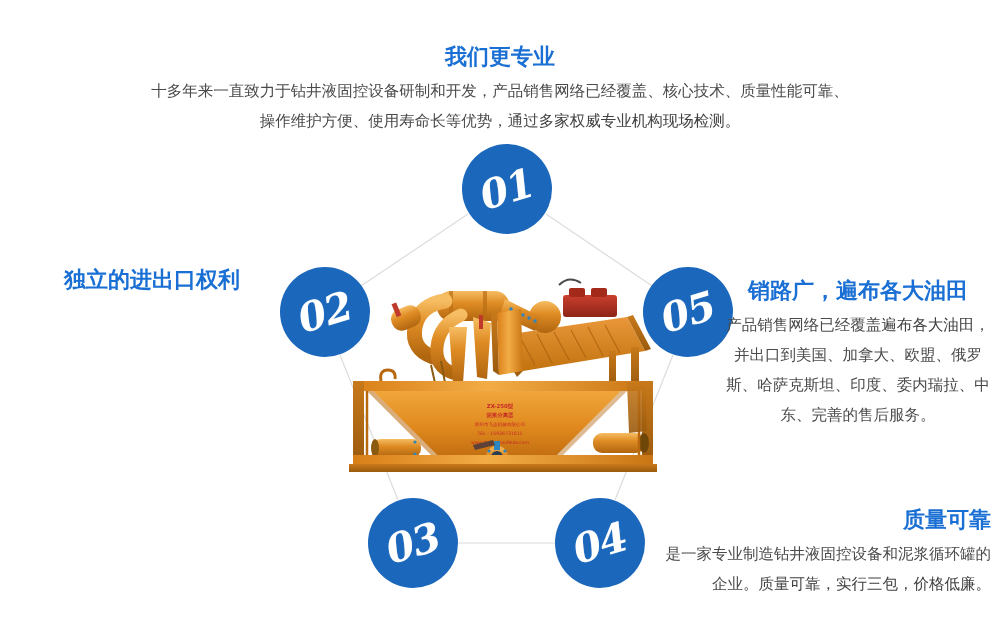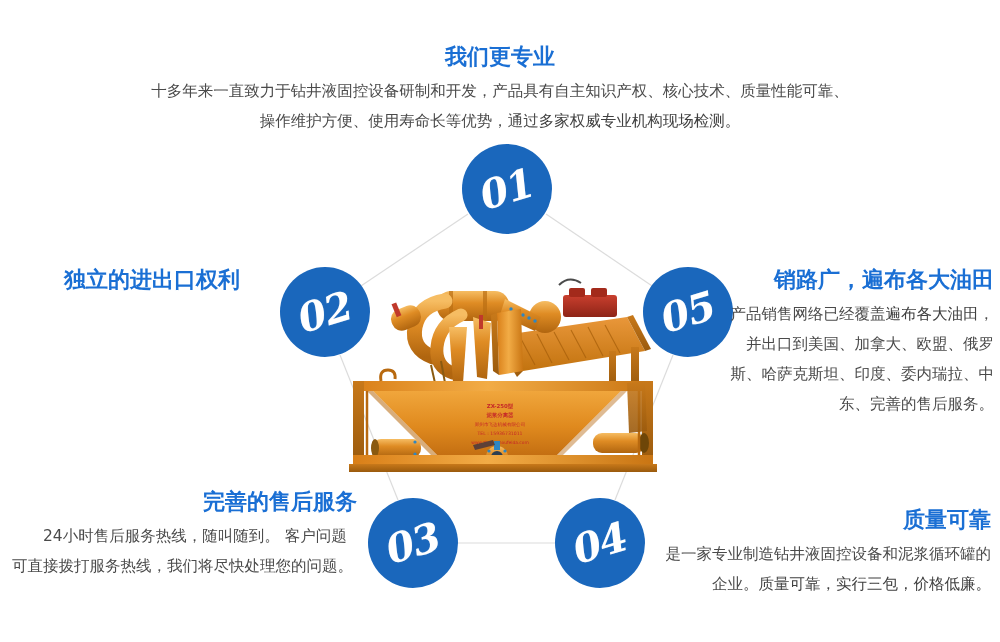--- a/index.html
+++ b/index.html
@@ -98,23 +98,23 @@
   #block-02 {
     left: 12px;
     top: 265px;
     width: 280px;
     text-align: left;
   }
   #block-02 .blk-title { text-align: center; }
 
   #block-05 {
     left: 722px;
-    top: 265px;
+    top: 276px;
     width: 272px;
-    text-align: right;
+    text-align: center;
   }
 
   #block-03 {
     left: 12px;
     top: 487px;
     width: 345px;
     text-align: left;
   }
   #block-03 .blk-title { text-align: right; }
 
@@ -300,31 +300,27 @@
   </div>
   <div class="num-circle" id="circle-04">
     <span class="num">04</span>
   </div>
   <div class="num-circle" id="circle-05">
     <span class="num">05</span>
   </div>
 
   <div class="block" id="block-01">
     <p class="blk-title">我们更专业</p>
-    <p class="blk-body"><span>十多年来一直致力于钻井液固控设备研制和开发，产品具有自主知识产权、核心技术、质量性能可靠、操作维护方便、使用寿命长等优势，通过</span><span class="hl">多家权威专业机构现场检测。</span></p>
+    <p class="blk-body"><span>十多年来一直致力于钻井液固控设备研制和开发，产品销售网络已经覆盖、核心技术、质量性能可靠、操作维护方便、使用寿命长等优势，通过</span><span class="hl">多家权威专业机构现场检测。</span></p>
   </div>
 
   <div class="block" id="block-02">
     <p class="blk-title">独立的进出口权利</p>
   </div>
 
-  <div class="block" id="block-03">
-    <p class="blk-title">完善的售后服务</p>
-    <p class="blk-body"><span>　　24小时售后服务热线，随叫随到。 客户问题可直接拨打服务热线，我们将尽快处理您的问题。</span></p>
-  </div>
 
   <div class="block" id="block-04">
     <p class="blk-title">质量可靠</p>
     <p class="blk-body"><span>是一家专业制造钻井液固控设备和泥浆循环罐的企业。</span><span class="hl">质量可靠，实行三包，价格低廉。</span></p>
   </div>
 
   <div class="block" id="block-05">
     <p class="blk-title">销路广，遍布各大油田</p>
     <p class="blk-body"><span>产品销售网络已经覆盖</span><span class="hl">遍布各大油田</span><span>，并出口到美国、加拿大、欧盟、俄罗斯、哈萨克斯坦、印度、委内瑞拉、中东、完善的售后服务。</span></p>
   </div>

